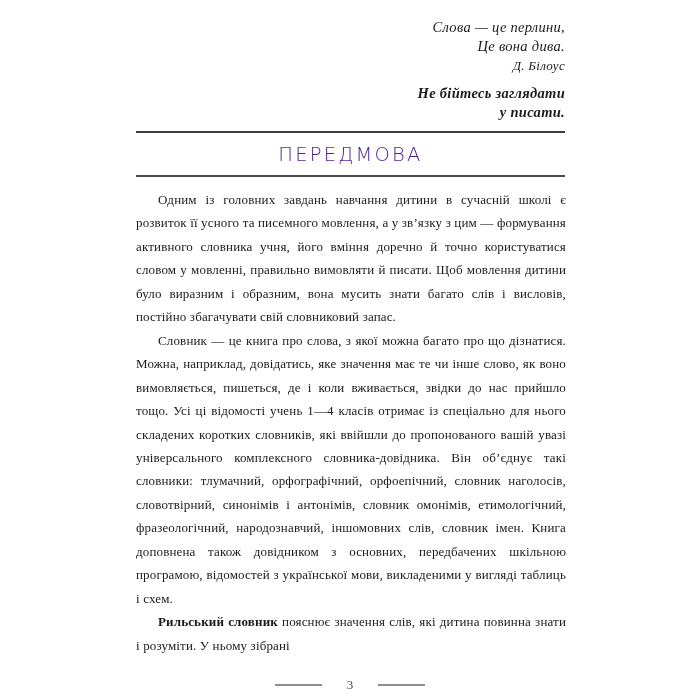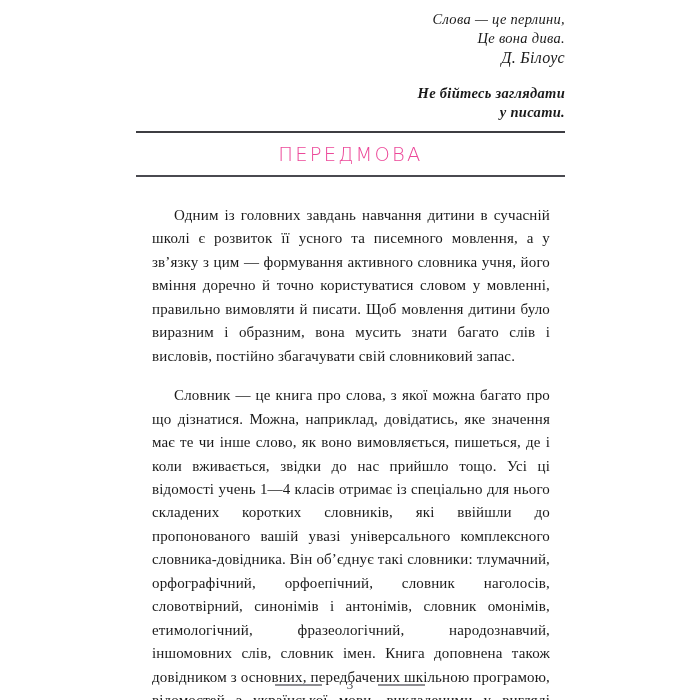--- a/index.html
+++ b/index.html
@@ -20,47 +20,47 @@
     position: relative;
     width: 700px;
     height: 700px;
     box-sizing: border-box;
   }
 
   
   .epigraphs {
     position: absolute;
     left: 136px;
-    top: 8px;
+    top: 16px;
     width: 429px;
     text-align: right;
   }
   .epigraph {
     text-align: right;
   }
   .epigraph-1 {
     margin-top: 2px;
   }
   .epigraph-2 {
-    margin-top: 17px;
+    margin-top: 9px;
     font-family: Liberation Serif, serif;
   }
   .epi-line {
     font-style: italic;
     font-size: 14.5px;
     line-height: 18.5px;
     letter-spacing: 0.3px;
     white-space: nowrap;
   }
   .epigraph-2 .epi-line {
     font-weight: bold;
   }
   .epi-author {
     font-style: italic;
-    font-size: 16px;
+    font-size: 13px;
     line-height: 19px;
     letter-spacing: 0.3px;
     white-space: nowrap;
     margin-top: 1px;
   }
 
   
   .title-block {
     position: absolute;
     left: 136px;
@@ -75,37 +75,37 @@
   .rule-bottom {
     background: #4a4a50;
     height: 2px;
   }
   .page-title {
     text-align: center;
     font-family: "DejaVu Sans", sans-serif;
     font-weight: 300;
     font-size: 19.5px;
     letter-spacing: 2.2px;
-    color: #ec4899;
+    color: #4c1d95;
     padding: 11px 0 9px 0;
     line-height: 22px;
   }
 
   
   .body-text {
     position: absolute;
     left: 136px;
     top: 188px;
     width: 430px;
   }
   .para {
-    margin: 16px;
+    margin: 0;
     text-align: justify;
     text-justify: inter-word;
-    font-size: 15px;
+    font-size: 13px;
     line-height: 23.45px;
     text-indent: 22px;
     letter-spacing: 0.15px;
     hyphens: manual;
   }
   .para b {
     font-weight: bold;
   }
 
   

